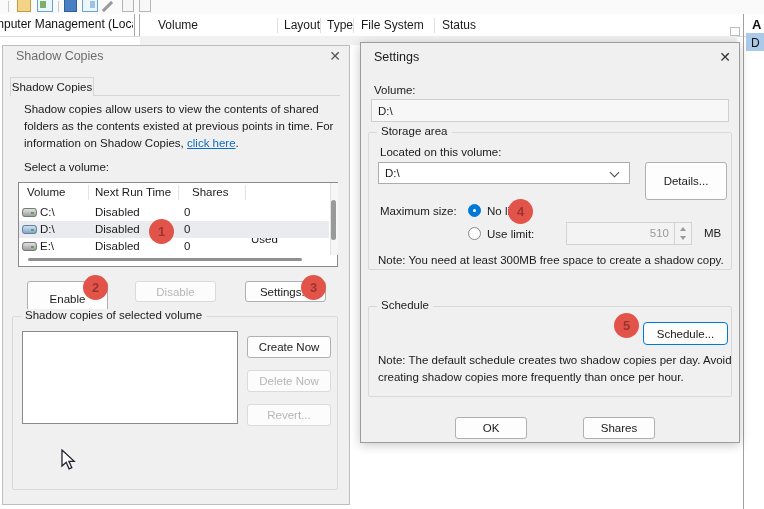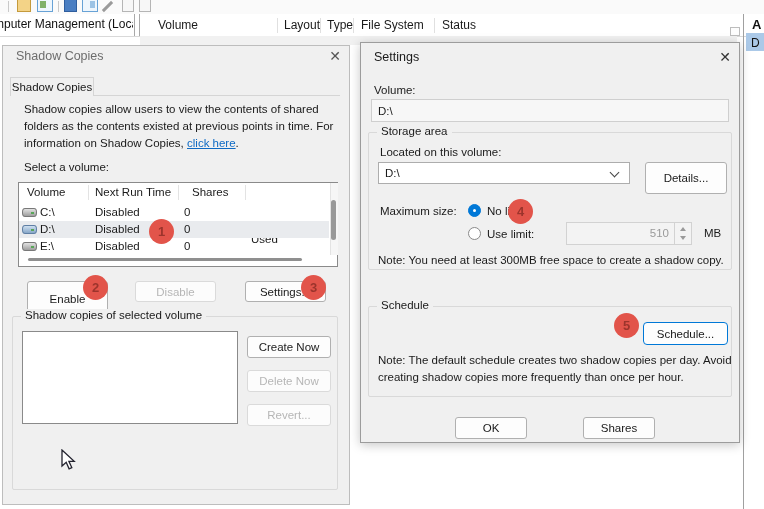--- a/index.html
+++ b/index.html
@@ -191,21 +191,21 @@
   <div class="abs ro-field" style="left:371px;top:99px;width:358px;height:23px;">D:\</div>
 
   <div class="abs group" style="left:368px;top:132px;width:364px;height:138px;">
     <span class="group-label">Storage area</span>
   </div>
   <div class="abs label" style="left:380px;top:146px;">Located on this volume:</div>
   <div class="abs combo" style="left:378px;top:162px;width:252px;height:22px;">
     <span>D:\</span>
     <span class="chev"></span>
   </div>
-  <div class="abs btn" style="left:645px;top:162px;width:82px;height:32px;">Details...</div>
+  <div class="abs btn" style="left:645px;top:162px;width:82px;height:38px;">Details...</div>
 
   <div class="abs label" style="left:380px;top:205px;">Maximum size:</div>
   <div class="abs radio on" style="left:468px;top:204px;"></div>
   <div class="abs label" style="left:487px;top:205px;">No limit</div>
   <div class="abs radio off" style="left:468px;top:227px;"></div>
   <div class="abs label" style="left:487px;top:228px;">Use limit:</div>
   <div class="abs spin-field" style="left:566px;top:222px;width:126px;height:23px;">
     <span class="spin-val">510</span>
     <span class="spin-btns">
       <span class="spin-up"></span>

